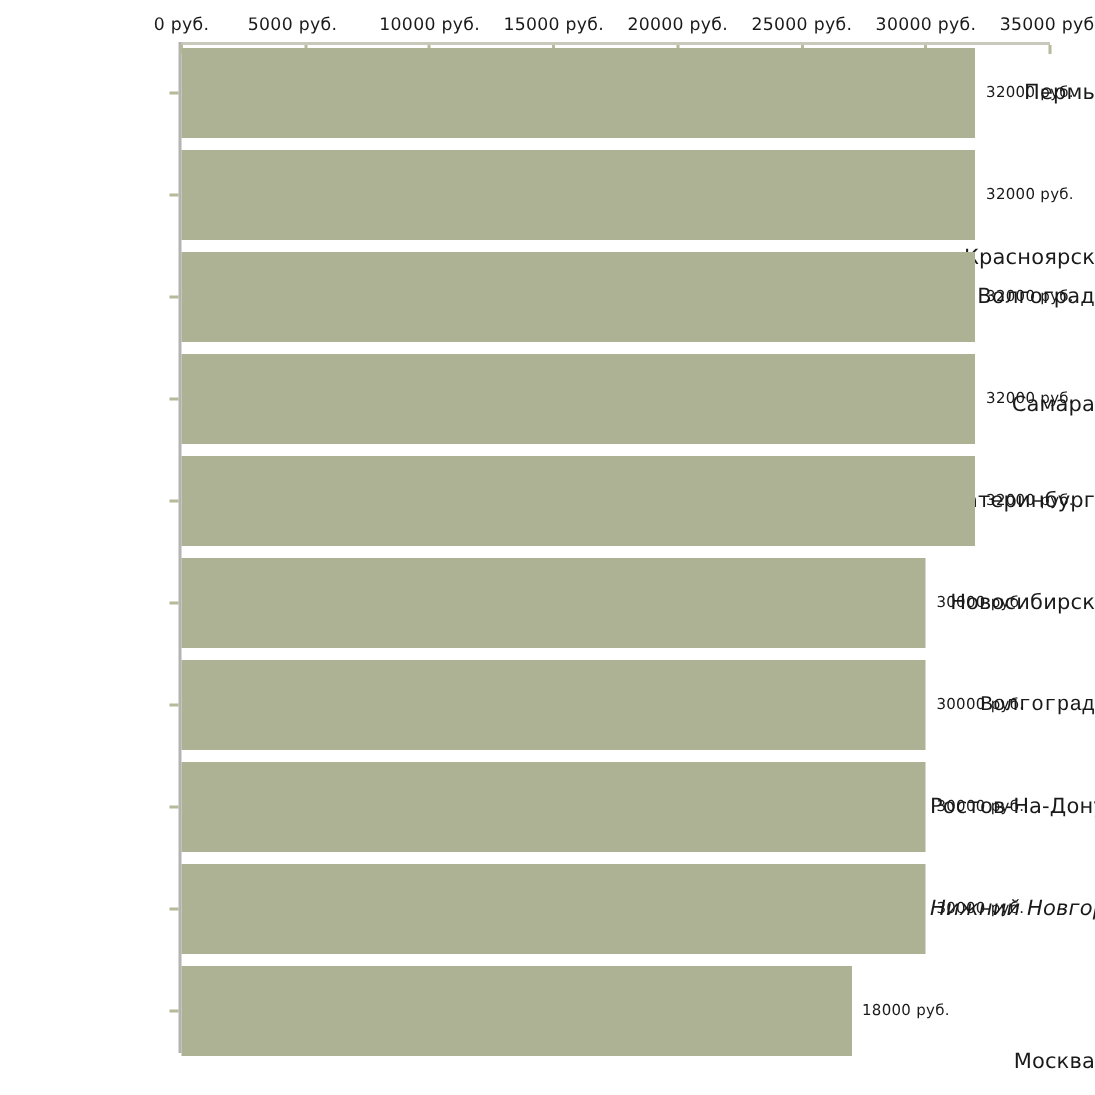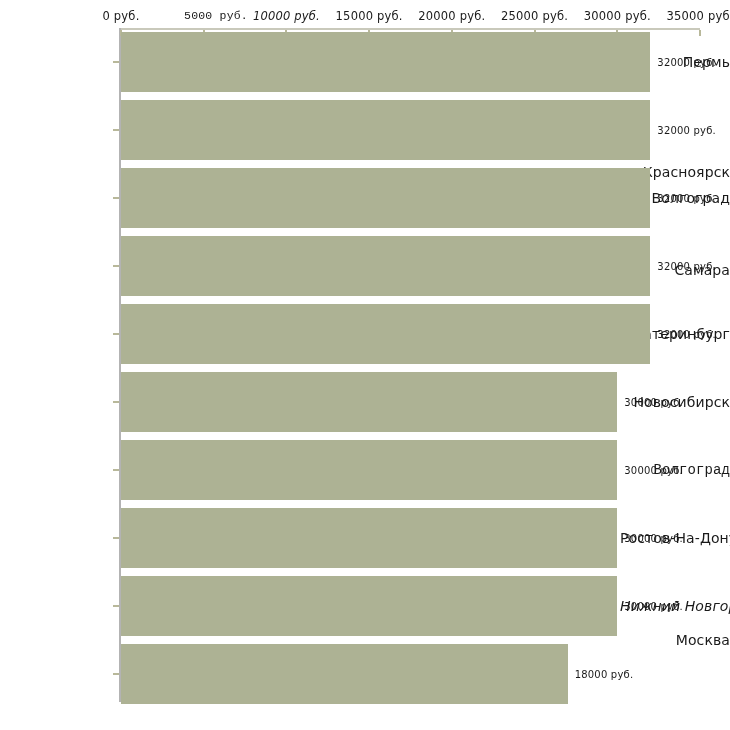--- a/index.html
+++ b/index.html
@@ -102,23 +102,23 @@
 
 <div id="chart-root">
 
   <div class="x-axis-line"></div>
   <div class="y-axis-line"></div>
 
   <div class="plot-area" id="x-ticks-layer">
       <div class="x-tick" style="left: 120px;"></div>
       <div class="x-tick-label" style="left: 121px;">0 руб.</div>
       <div class="x-tick" style="left: 202.714px;"></div>
-      <div class="x-tick-label" style="left: 216px; font-family: Liberation Mono, monospace;">5000 руб.</div>
+      <div class="x-tick-label" style="left: 195px;">5000 руб.</div>
       <div class="x-tick" style="left: 285.429px;"></div>
-      <div class="x-tick-label" style="left: 286.429px; font-style: italic;">10000 руб.</div>
+      <div class="x-tick-label" style="left: 286.429px;">10000 руб.</div>
       <div class="x-tick" style="left: 368.143px;"></div>
       <div class="x-tick-label" style="left: 369.143px;">15000 руб.</div>
       <div class="x-tick" style="left: 450.857px;"></div>
       <div class="x-tick-label" style="left: 451.857px;">20000 руб.</div>
       <div class="x-tick" style="left: 533.571px;"></div>
       <div class="x-tick-label" style="left: 534.571px;">25000 руб.</div>
       <div class="x-tick" style="left: 616.286px;"></div>
       <div class="x-tick-label" style="left: 617.286px;">30000 руб.</div>
       <div class="x-tick" style="left: 699px;"></div>
       <div class="x-tick-label" style="left: 700px;">35000 руб.</div>
@@ -136,21 +136,21 @@
       <div class="y-tick-label" style="top: 334px;">Екатеринбург</div>
       <div class="y-tick" style="top: 401px;"></div>
       <div class="y-tick-label" style="top: 402px;">Новосибирск</div>
       <div class="y-tick" style="top: 469px;"></div>
       <div class="y-tick-label" style="top: 470px; font-family: Liberation Mono, monospace;">Волгоград</div>
       <div class="y-tick" style="top: 537px;"></div>
       <div class="y-tick-label" style="top: 538px;">Ростов-На-Дону</div>
       <div class="y-tick" style="top: 605px;"></div>
       <div class="y-tick-label" style="top: 606px; font-style: italic;">Нижний Новгород</div>
       <div class="y-tick" style="top: 673px;"></div>
-      <div class="y-tick-label" style="top: 640px;">Москва</div>
+      <div class="y-tick-label" style="top: 708px;">Москва</div>
     </div>
   <div class="plot-area" id="bars-layer">
       <div class="bar" style="top: 32px; height: 60px; width: 529.371px; background: rgb(173, 178, 148);"></div>
       <div class="bar-value-label" style="left: 657.371px; top: 62px;">32000 руб.</div>
       <div class="bar" style="top: 100px; height: 60px; width: 529.371px; background: rgb(173, 178, 148);"></div>
       <div class="bar-value-label" style="left: 657.371px; top: 130px;">32000 руб.</div>
       <div class="bar" style="top: 168px; height: 60px; width: 529.371px; background: rgb(173, 178, 148);"></div>
       <div class="bar-value-label" style="left: 657.371px; top: 198px;">32000 руб.</div>
       <div class="bar" style="top: 236px; height: 60px; width: 529.371px; background: rgb(173, 178, 148);"></div>
       <div class="bar-value-label" style="left: 657.371px; top: 266px;">32000 руб.</div>

